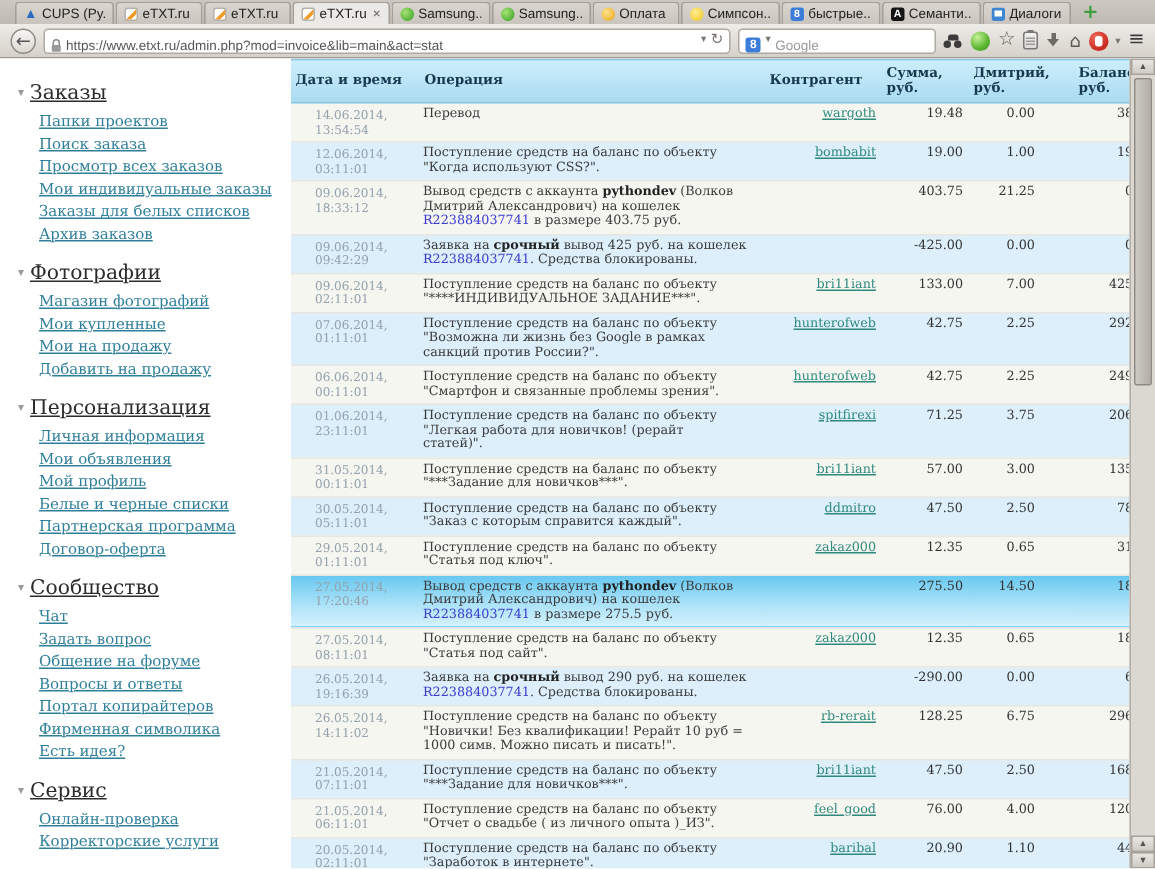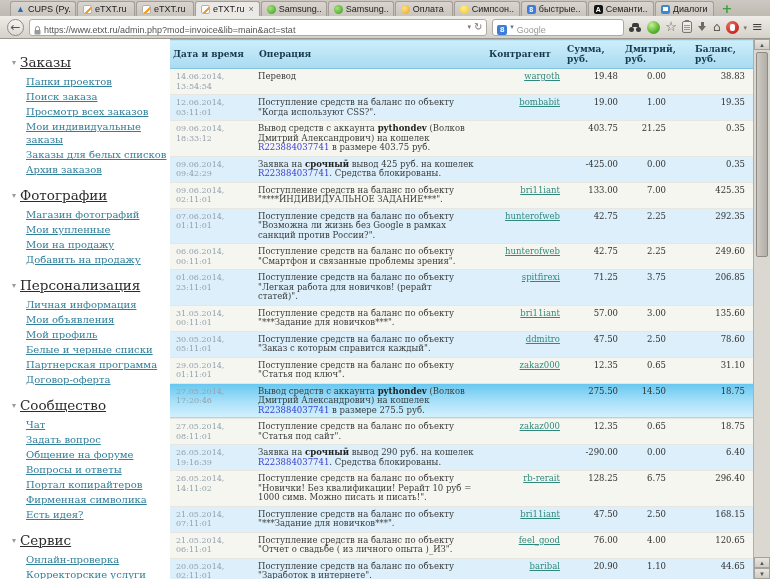--- a/index.html
+++ b/index.html
@@ -64,21 +64,21 @@
            background:#9a9a9a; box-shadow:0 2px 0 #9a9a9a,0 4px 0 #9a9a9a; }
   .dl { position:relative; width:11px; height:12px; flex:none; }
   .dl::before { content:""; position:absolute; top:5px; left:1px; border:4.5px solid transparent; border-top:5px solid #6e6a64; }
   .dl::after { content:""; position:absolute; top:1px; left:4px; width:3px; height:5px; background:#6e6a64; }
   .abp { width:13px; height:13px; flex:none; border-radius:50%;
          background:radial-gradient(circle at 35% 30%,#f06a5a,#c8281e 72%); position:relative; }
   .abp::after { content:""; position:absolute; left:4px; top:3px; width:5px; height:7px; background:#fff; border-radius:2px; }
 
   
   .page { flex:1; display:flex; overflow:hidden; background:#fff; }
-  .sidebar { width:170px; flex:none; background:#fff; padding:4px 0 0 12px; overflow:hidden;
+  .sidebar { width:194px; flex:none; background:#fff; padding:4px 0 0 12px; overflow:hidden;
              font-family:"DejaVu Serif", serif; }
   .sec { margin:11px 0 5px 0; font-size:13.5px; color:#2b2b2b; cursor:default; }
   .tri { color:#9a9a9a; font-size:8px; vertical-align:2px; margin-right:4px; }
   .sectitle { text-decoration:underline; }
   .slink { display:block; margin:2px 0 2px 14px; font-size:10px; line-height:13px;
            color:#2f7f9a; text-decoration:underline; cursor:pointer; }
 
   .main { flex:1; background:#c9c5bf; overflow:hidden; }
   .card { background:#fff; border-radius:0 0 9px 9px; padding-bottom:5px; overflow:hidden; }
   table { width:100%; border-collapse:collapse; table-layout:fixed;
@@ -86,21 +86,21 @@
   col.c0{width:86px} col.c1{width:230px} col.c2{width:78px} col.c3{width:58px} col.c4{width:70px} col.c5{width:61px}
   th { background:linear-gradient(#cdeefb,#a9daf0); border-top:1px solid #85c4e0; border-bottom:1px solid #85c4e0;
        color:#15384d; font-size:9px; font-weight:bold; padding:4px 3px; text-align:left; }
   th.th2 { text-align:left; }
   th.th3, th.th4, th.th5 { padding-right:8px; }
   td { vertical-align:top; padding:3px 4px; font-size:8.5px; line-height:9.5px;
        border-bottom:1px solid #e7e6e0; }
   tr.odd td  { background:#f6f6f1; }
   tr.even td { background:#dceffa; }
   tr.hl td   { background:linear-gradient(180deg,#66c7ef,#a9e1f8 55%,#d3f1fd); }
-  .dt { color:#93a2ad; font-size:8px; padding-left:6px; }
+  .dt { color:#93a2ad; font-size:8px; padding-left:16px; }
   .opcell { color:#3b3b3b; padding-right:12px; padding-left:2px; }
   .opcell b { color:#222; }
   .wallet { color:#3b3bd0; cursor:pointer; }
   .cpcell { text-align:right; }
   .cplink { color:#2f8a7d; text-decoration:underline; cursor:pointer; }
   .num { text-align:right; color:#333; }
   td.fee { padding-right:26px; }
   td.bal { padding-right:8px;margin-top:40px; }
 
   

